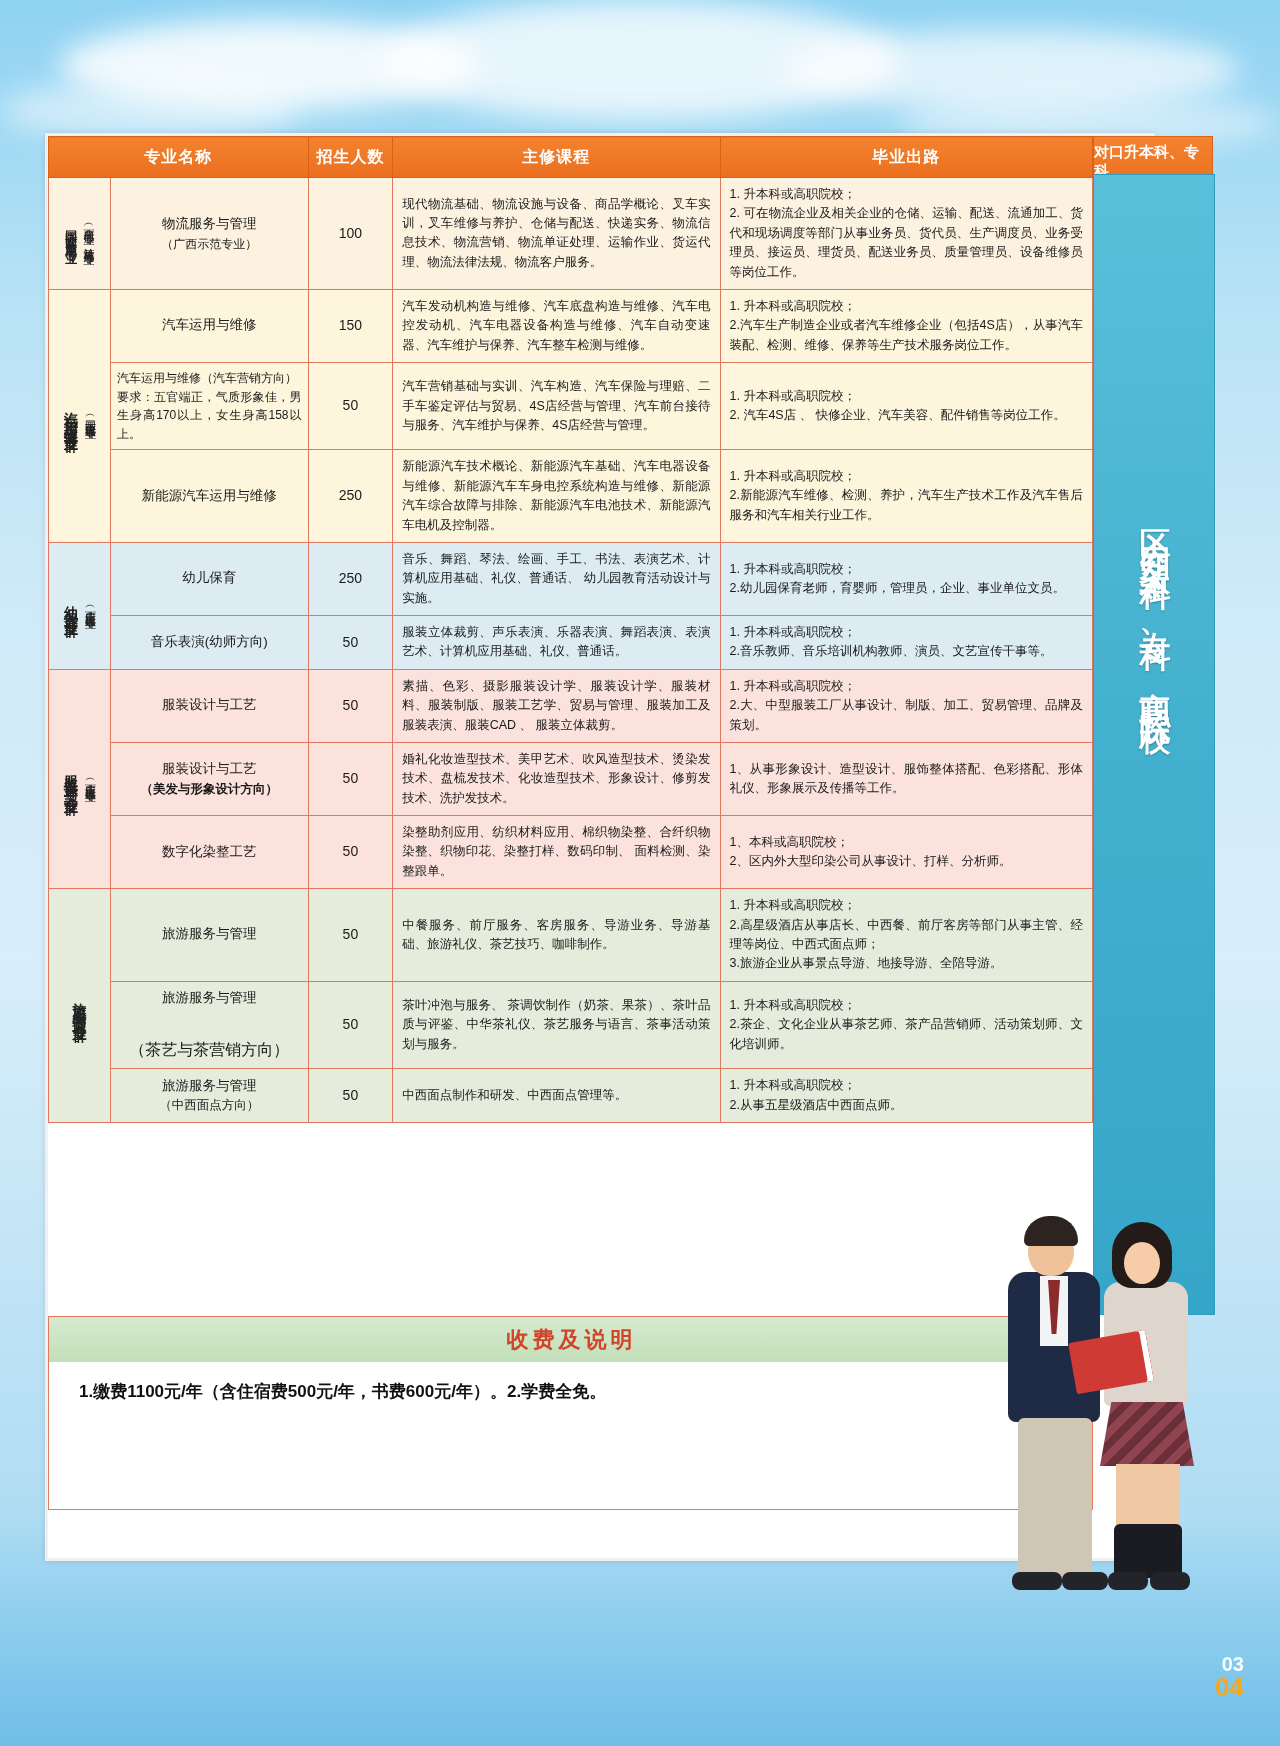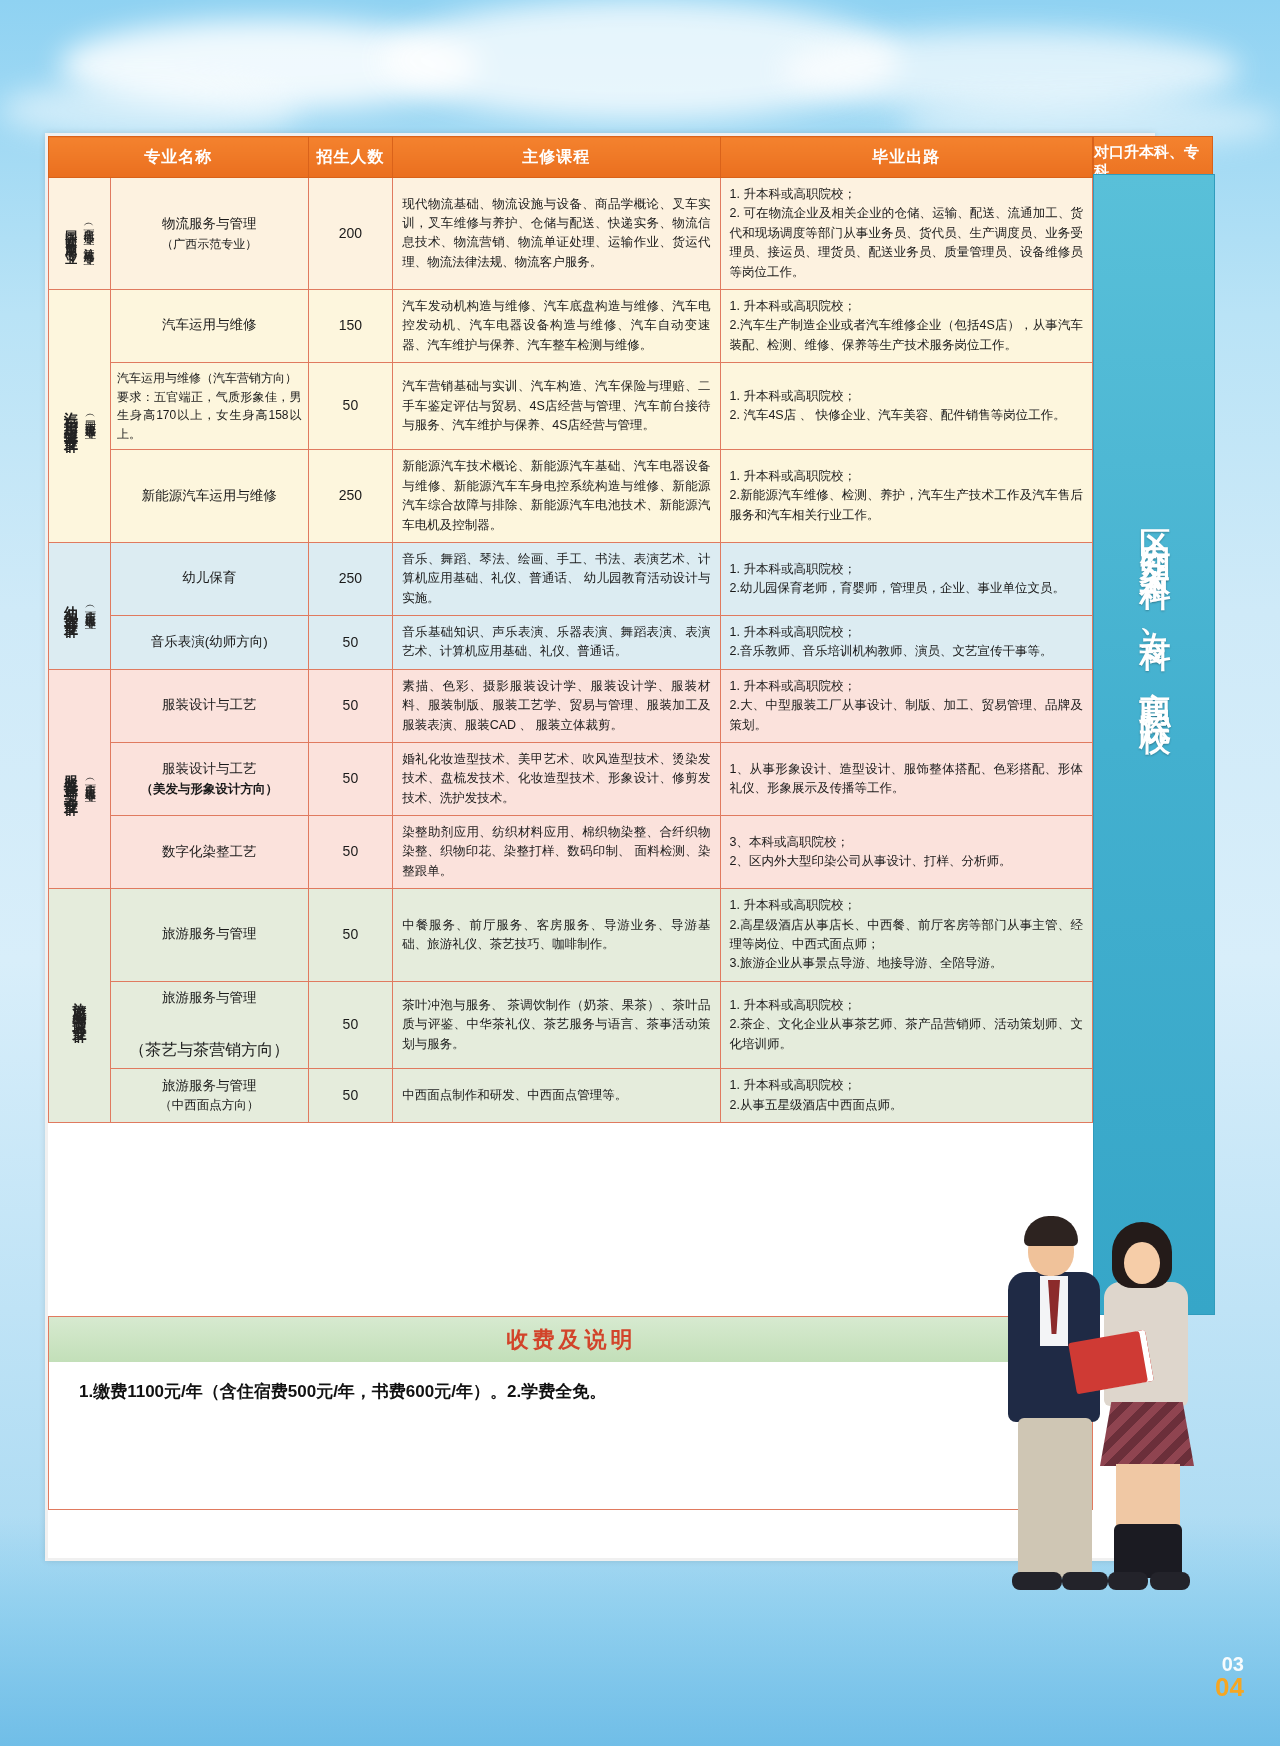--- a/index.html
+++ b/index.html
@@ -147,21 +147,21 @@
       <td class="group" rowspan="1">
         <div class="vstack">
           <span class="vtext sub">（广西优质专业 计算机应用专业）</span>
           <span class="vtext" style="font-size:12px;">国际商务应用专业</span>
         </div>
       </td>
       <td class="name">
         <div>物流服务与管理</div>
         <div style="font-size:12px;">（广西示范专业）</div>
       </td>
-      <td class="num">200</td>
+      <td class="num">100</td>
       <td class="body">现代物流基础、物流设施与设备、商品学概论、叉车实训，叉车维修与养护、仓储与配送、快递实务、物流信息技术、物流营销、物流单证处理、运输作业、货运代理、物流法律法规、物流客户服务。</td>
       <td class="body" style="white-space:pre-line;">1. 升本科或高职院校；
 2. 可在物流企业及相关企业的仓储、运输、配送、流通加工、货代和现场调度等部门从事业务员、货代员、生产调度员、业务受理员、接运员、理货员、配送业务员、质量管理员、设备维修员等岗位工作。</td>
     </tr>
 
     <tr class="t-auto">
       <td class="group" rowspan="3">
         <div class="vstack">
           <span class="vtext sub">（国示范重点建设专业）</span>
           <span class="vtext">汽车运用与维修专业群</span>
@@ -200,21 +200,21 @@
       </td>
       <td class="name">幼儿保育</td>
       <td class="num">250</td>
       <td class="body">音乐、舞蹈、琴法、绘画、手工、书法、表演艺术、计算机应用基础、礼仪、普通话、 幼儿园教育活动设计与实施。</td>
       <td class="body" style="white-space:pre-line;">1. 升本科或高职院校；
 2.幼儿园保育老师，育婴师，管理员，企业、事业单位文员。</td>
     </tr>
     <tr class="t-kid">
       <td class="name">音乐表演(幼师方向)</td>
       <td class="num">50</td>
-      <td class="body">音乐基础知识、声乐表演、乐器表演、舞蹈表演、表演艺术、计算机应用基础、礼仪、普通话。</td>
+      <td class="body">服装立体裁剪、声乐表演、乐器表演、舞蹈表演、表演艺术、计算机应用基础、礼仪、普通话。</td>
       <td class="body" style="white-space:pre-line;">1. 升本科或高职院校；
 2.音乐教师、音乐培训机构教师、演员、文艺宣传干事等。</td>
     </tr>
 
     <tr class="t-cloth">
       <td class="group" rowspan="3">
         <div class="vstack">
           <span class="vtext sub">（广西重点建设专业）</span>
           <span class="vtext">服装设计与工艺专业群</span>
         </div>
@@ -231,21 +231,21 @@
         <div style="font-size:12.5px;font-weight:bold;">（美发与形象设计方向）</div>
       </td>
       <td class="num">50</td>
       <td class="body">婚礼化妆造型技术、美甲艺术、吹风造型技术、烫染发技术、盘梳发技术、化妆造型技术、形象设计、修剪发技术、洗护发技术。</td>
       <td class="body" style="white-space:pre-line;">1、从事形象设计、造型设计、服饰整体搭配、色彩搭配、形体礼仪、形象展示及传播等工作。</td>
     </tr>
     <tr class="t-cloth">
       <td class="name">数字化染整工艺</td>
       <td class="num">50</td>
       <td class="body">染整助剂应用、纺织材料应用、棉织物染整、合纤织物染整、织物印花、染整打样、数码印制、 面料检测、染整跟单。</td>
-      <td class="body" style="white-space:pre-line;">3、本科或高职院校；
+      <td class="body" style="white-space:pre-line;">1、本科或高职院校；
 2、区内外大型印染公司从事设计、打样、分析师。</td>
     </tr>
 
     <tr class="t-tour">
       <td class="group" rowspan="3">
         <div class="vstack">
           <span class="vtext">旅游服务与管理专业群</span>
         </div>
       </td>
       <td class="name">旅游服务与管理</td>

